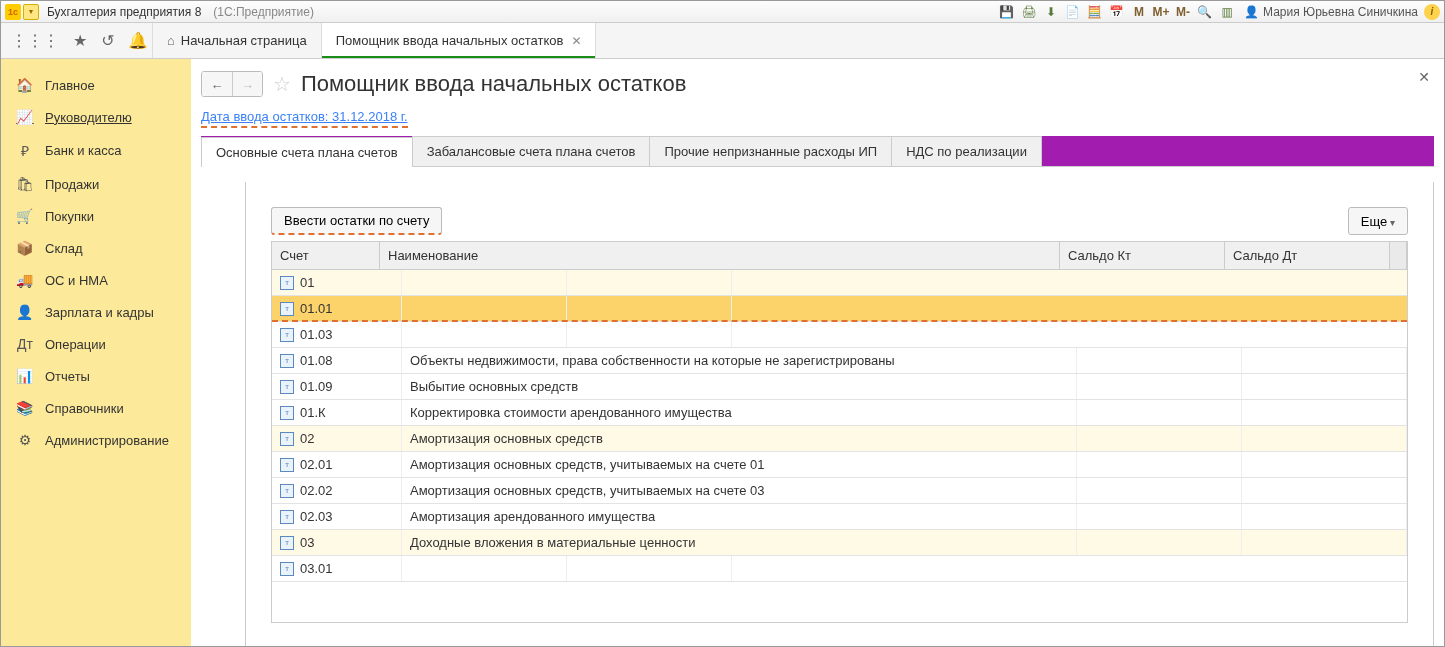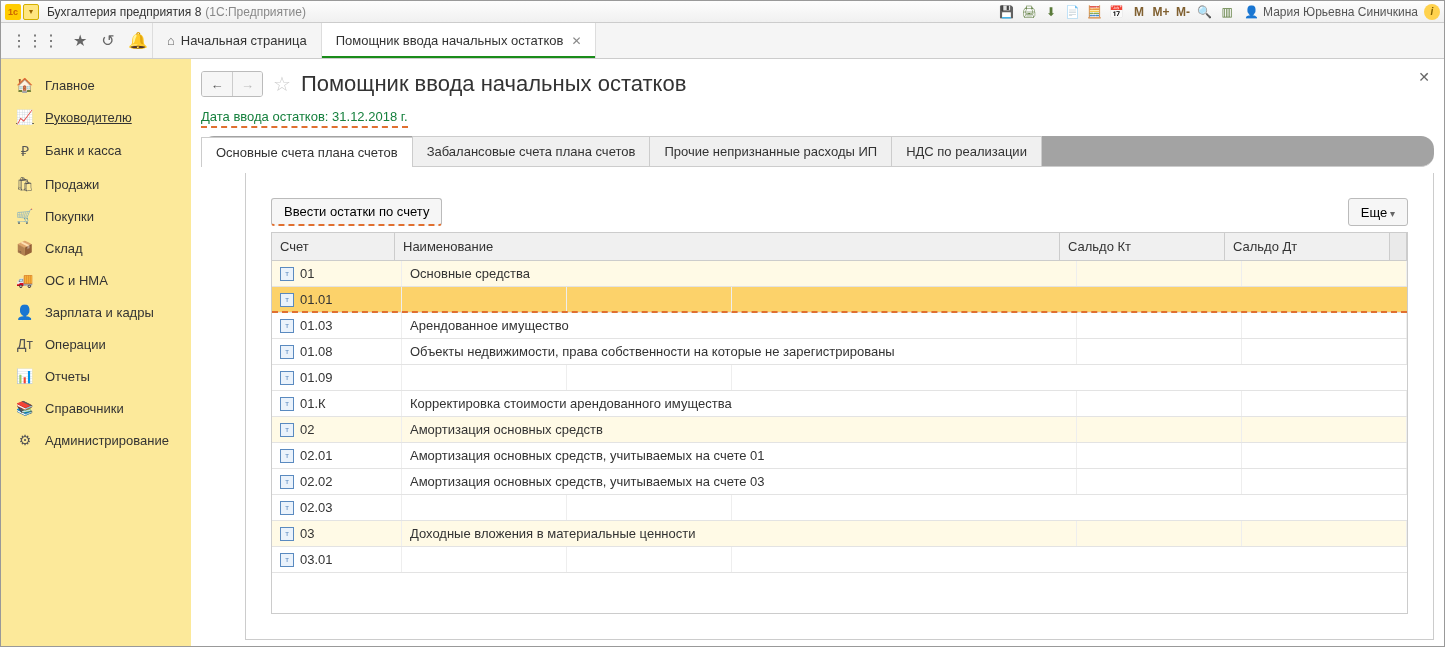--- a/index.html
+++ b/index.html
@@ -3,21 +3,21 @@
 <meta charset="utf-8">
 <style>
 * { box-sizing: border-box; margin: 0; padding: 0; }
 body { font-family: Arial, sans-serif; font-size: 13px; color: #333; background: #fff; width: 1445px; height: 647px; overflow: hidden; border: 1px solid #999; }
 
 
 .titlebar { height: 22px; background: linear-gradient(#fdfdfd,#f0f0f0); border-bottom: 1px solid #ccc; display: flex; align-items: center; padding: 0 4px; font-size: 12px; }
 .titlebar .logo { width: 16px; height: 16px; background: #ffcc00; border-radius: 2px; display: flex; align-items: center; justify-content: center; font-size: 9px; font-weight: bold; color: #cc6600; margin-right: 2px; }
 .titlebar .dd { width: 16px; height: 16px; background: #ffe680; border: 1px solid #d4b000; border-radius: 2px; display: flex; align-items: center; justify-content: center; font-size: 8px; color: #996600; margin-right: 8px; }
 .titlebar .title { color: #333; }
-.titlebar .sub { color: #888; margin-left: 4px; }
+.titlebar .sub { color: #888; margin-left: 12px; }
 .titlebar .spacer { flex: 1; }
 .titlebar .tb-icon { width: 18px; height: 18px; margin: 0 2px; display: flex; align-items: center; justify-content: center; font-size: 12px; color: #5a7a3a; cursor: pointer; }
 .titlebar .m { font-weight: bold; color: #806030; font-size: 12px; }
 .titlebar .user { display: flex; align-items: center; color: #555; font-size: 12px; margin-left: 6px; }
 .titlebar .info { width: 16px; height: 16px; background: #ffd24d; border-radius: 50%; display: flex; align-items: center; justify-content: center; font-size: 10px; font-style: italic; font-weight: bold; color: #806000; margin-left: 6px; }
 
 
 .tabbar { height: 36px; background: #f5f5f5; border-bottom: 1px solid #ccc; display: flex; align-items: stretch; }
 .tabbar .tools { width: 152px; display: flex; align-items: center; padding-left: 10px; gap: 14px; border-right: 1px solid #ddd; }
 .tabbar .tools .ticon { font-size: 16px; color: #666; cursor: pointer; }
@@ -36,37 +36,37 @@
 
 .main { flex: 1; padding: 12px 10px 10px 10px; position: relative; background: #fff; }
 .page-head { display: flex; align-items: center; gap: 10px; margin-bottom: 12px; }
 .nav-btns { display: flex; border: 1px solid #bbb; border-radius: 3px; overflow: hidden; }
 .nav-btn { width: 30px; height: 24px; display: flex; align-items: center; justify-content: center; background: #f6f6f6; color: #555; cursor: pointer; }
 .nav-btn + .nav-btn { border-left: 1px solid #ccc; color: #bbb; }
 .star { font-size: 20px; color: #ccc; cursor: pointer; }
 .page-title { font-size: 22px; color: #333; }
 .close-page { position: absolute; top: 10px; right: 14px; font-size: 14px; color: #666; cursor: pointer; }
 
-.date-link { color: #15803d; cursor: pointer; font-size: 13px; border-bottom: 2px dashed #e07030; display: inline-block; padding-bottom: 2px; margin-bottom: 8px; }
-
-.subtabs { display: flex; border-bottom: 1px solid #ccc; margin-bottom: 6px; background: #a3a3a3; border-radius: 13px; }
+.date-link { color: #3b82f6; text-decoration: underline; cursor: pointer; font-size: 13px; border-bottom: 2px dashed #e07030; display: inline-block; padding-bottom: 2px; margin-bottom: 8px; }
+
+.subtabs { display: flex; border-bottom: 1px solid #ccc; margin-bottom: 15px; background: #a21caf; }
 .subtab { padding: 7px 14px; border: 1px solid #ccc; border-bottom: none; margin-right: -1px; background: #f0f0f0; color: #333; cursor: pointer; font-size: 13px; }
 .subtab.active { background: #fff; position: relative; top: 1px; }
 
 .content-panel { border: 1px solid #ccc; border-top: none; padding: 25px; margin-left: 44px; }
 
 .toolbar-row { display: flex; justify-content: space-between; margin-bottom: 6px; }
 .btn { border: 1px solid #bbb; background: #f6f6f6; padding: 5px 12px; border-radius: 3px; cursor: pointer; font-size: 13px; }
 .btn.dashed { border-bottom: 2px dashed #e07030; }
 .btn.more::after { content: " ▾"; color: #666; font-size: 10px; }
 
 .grid { border: 1px solid #ccc; }
 .grid-head { display: flex; background: #f0f0f0; border-bottom: 1px solid #ccc; }
 .grid-head .gh { padding: 6px 8px; border-right: 1px solid #ccc; font-size: 13px; color: #333; }
-.gh-acc { width: 123px; }
+.gh-acc { width: 108px; }
 .gh-name { flex: 1; }
 .gh-dt { width: 165px; }
 .gh-kt { width: 165px; }
 .gh-sc { width: 14px; border-right: none; background: #eaeaea; }
 
 .grid-body { height: 352px; overflow-y: scroll; }
 .grow { display: flex; border-bottom: 1px solid #e3e3e3; font-size: 13px; cursor: pointer; }
 .grow .gc { padding: 5px 8px; border-right: 1px solid #eee; }
 .gc-acc { width: 130px; display: flex; align-items: center; gap: 6px; }
 .gc-name { flex: 1; }
@@ -209,55 +209,54 @@
           <div class="gh gh-kt">Сальдо Кт</div>
           <div class="gh gh-dt">Сальдо Дт</div>
           <div class="gh gh-sc"></div>
         </div>
         <div class="grid-body" id="grid-body">
             <div class="grow group">
               <div class="gc gc-acc">
                 <span class="acct-icon">т</span>
                 <span>01</span>
               </div>
-              <div class="gc gc-name">Основные средства</div>
               <div class="gc gc-dt"></div>
               <div class="gc gc-kt"></div>
             </div>
             <div class="grow group sel">
               <div class="gc gc-acc">
                 <span class="acct-icon">т</span>
                 <span>01.01</span>
               </div>
               <div class="gc gc-dt"></div>
               <div class="gc gc-kt"></div>
             </div>
             <div class="grow">
               <div class="gc gc-acc">
                 <span class="acct-icon">т</span>
                 <span>01.03</span>
               </div>
-              <div class="gc gc-name">Арендованное имущество</div>
               <div class="gc gc-dt"></div>
               <div class="gc gc-kt"></div>
             </div>
             <div class="grow">
               <div class="gc gc-acc">
                 <span class="acct-icon">т</span>
                 <span>01.08</span>
               </div>
               <div class="gc gc-name">Объекты недвижимости, права собственности на которые не зарегистрированы</div>
               <div class="gc gc-dt"></div>
               <div class="gc gc-kt"></div>
             </div>
             <div class="grow">
               <div class="gc gc-acc">
                 <span class="acct-icon">т</span>
                 <span>01.09</span>
               </div>
+              <div class="gc gc-name">Выбытие основных средств</div>
               <div class="gc gc-dt"></div>
               <div class="gc gc-kt"></div>
             </div>
             <div class="grow">
               <div class="gc gc-acc">
                 <span class="acct-icon">т</span>
                 <span>01.К</span>
               </div>
               <div class="gc gc-name">Корректировка стоимости арендованного имущества</div>
               <div class="gc gc-dt"></div>
@@ -288,20 +287,21 @@
               </div>
               <div class="gc gc-name">Амортизация основных средств, учитываемых на счете 03</div>
               <div class="gc gc-dt"></div>
               <div class="gc gc-kt"></div>
             </div>
             <div class="grow">
               <div class="gc gc-acc">
                 <span class="acct-icon">т</span>
                 <span>02.03</span>
               </div>
+              <div class="gc gc-name">Амортизация арендованного имущества</div>
               <div class="gc gc-dt"></div>
               <div class="gc gc-kt"></div>
             </div>
             <div class="grow group">
               <div class="gc gc-acc">
                 <span class="acct-icon">т</span>
                 <span>03</span>
               </div>
               <div class="gc gc-name">Доходные вложения в материальные ценности</div>
               <div class="gc gc-dt"></div>

